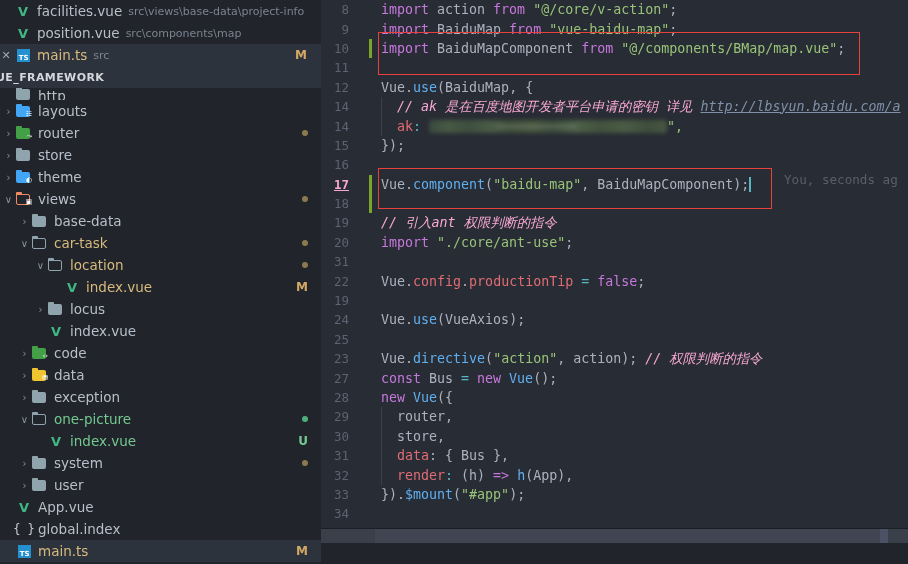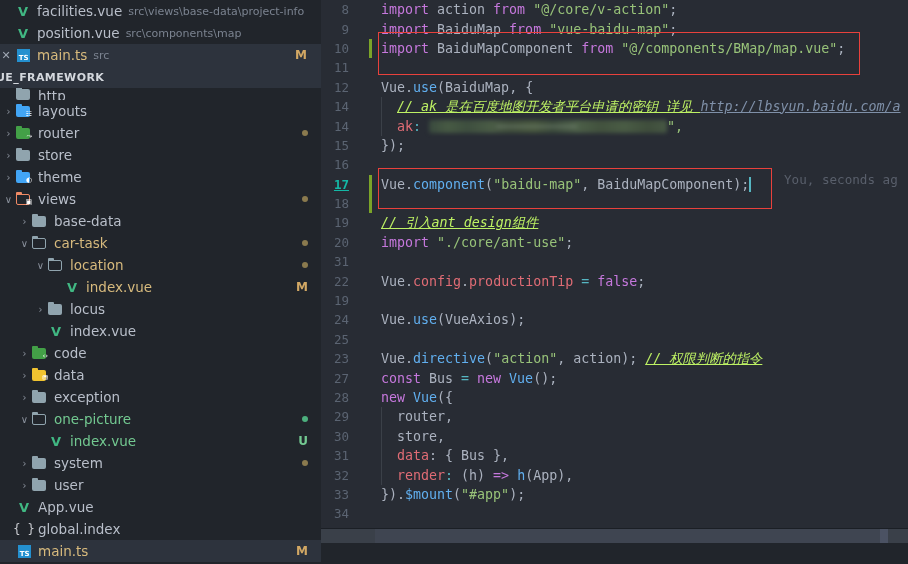--- a/index.html
+++ b/index.html
@@ -179,21 +179,21 @@
   }
   .ln {
     width: 38px; flex: 0 0 38px;
     text-align: right;
     padding-right: 10px;
     color: #5b6472;
     font-size: 12.5px;
     font-family: "DejaVu Sans Mono", monospace;
     user-select: none;
   }
-  .ln.active { color: #14b8a6; font-weight: 700; text-decoration: underline; }
+  .ln.active { color: #f9a8d4; font-weight: 700; text-decoration: underline; }
   .gutter-mark {
     position: absolute;
     left: 48px; top: 0;
     width: 3px; height: 19.4px;
   }
   .gutter-mark.green { background: #7ba428; }
   .code-txt {
     padding-left: 22px;
     position: relative;
   }
@@ -202,21 +202,21 @@
     left: 60px; top: 0;
     width: 1px; height: 19.4px;
     background: #3b4048;
   }
 
   
   .t-kw    { color: #c678dd; }
   .t-str   { color: #98c379; }
   .t-fn    { color: #61afef; }
   .t-plain { color: #abb2bf; }
-  .t-com   { color: #bef264; font-style: italic; text-decoration: underline; }
+  .t-com   { color: #f9a8d4; font-style: italic; }
   .t-link  { color: #7f90a8; font-style: italic; text-decoration: underline; }
   .t-prop  { color: #e06c75; }
   .t-ident { color: #abb2bf; }
   .t-op    { color: #56b6c2; }
 
   
   .redbox {
     position: absolute;
     border: 1px solid #e8413c;
     pointer-events: none;
@@ -522,21 +522,21 @@
         <div class="code-line"><span class="ln">9</span><span class="code-txt"><span class="t-kw">import</span><span class="t-ident"> BaiduMap </span><span class="t-kw">from </span><span class="t-str">"vue-baidu-map"</span><span class="t-plain">;</span></span></div>
         <div class="code-line"><span class="ln">10</span><span class="gutter-mark green"></span><span class="code-txt"><span class="t-kw">import</span><span class="t-ident"> BaiduMapComponent </span><span class="t-kw">from </span><span class="t-str">"@/components/BMap/map.vue"</span><span class="t-plain">;</span></span></div>
         <div class="code-line"><span class="ln">11</span><span class="code-txt"></span></div>
         <div class="code-line"><span class="ln">12</span><span class="code-txt"><span class="t-plain">Vue</span><span class="t-plain">.</span><span class="t-fn">use</span><span class="t-plain">(BaiduMap, {</span></span></div>
         <div class="code-line"><span class="ln">14</span><span class="indent-guide"></span><span class="code-txt">  <span class="t-com">// ak 是在百度地图开发者平台申请的密钥 详见 </span><span class="t-link">http://lbsyun.baidu.com/a</span></span></div>
         <div class="code-line"><span class="ln">14</span><span class="indent-guide"></span><span class="code-txt">  <span class="t-prop">ak</span><span class="t-op">: </span><span class="blur-token" style="width:238px"></span><span class="t-str">",</span></span></div>
         <div class="code-line"><span class="ln">15</span><span class="code-txt"><span class="t-plain">});</span></span></div>
         <div class="code-line"><span class="ln">16</span><span class="code-txt"></span></div>
         <div class="code-line"><span class="ln active">17</span><span class="gutter-mark green"></span><span class="code-txt"><span class="t-plain">Vue</span><span class="t-plain">.</span><span class="t-fn">component</span><span class="t-plain">(</span><span class="t-str">"baidu-map"</span><span class="t-plain">, BaiduMapComponent);</span><span class="caret"></span></span></div>
         <div class="code-line"><span class="ln">18</span><span class="gutter-mark green"></span><span class="code-txt"></span></div>
-        <div class="code-line"><span class="ln">19</span><span class="code-txt"><span class="t-com">// 引入ant design组件</span></span></div>
+        <div class="code-line"><span class="ln">19</span><span class="code-txt"><span class="t-com">// 引入ant 权限判断的指令</span></span></div>
         <div class="code-line"><span class="ln">20</span><span class="code-txt"><span class="t-kw">import</span><span class="t-plain"> </span><span class="t-str">"./core/ant-use"</span><span class="t-plain">;</span></span></div>
         <div class="code-line"><span class="ln">31</span><span class="code-txt"></span></div>
         <div class="code-line"><span class="ln">22</span><span class="code-txt"><span class="t-plain">Vue</span><span class="t-plain">.</span><span class="t-prop">config</span><span class="t-plain">.</span><span class="t-prop">productionTip</span><span class="t-op"> = </span><span class="t-kw">false</span><span class="t-plain">;</span></span></div>
         <div class="code-line"><span class="ln">19</span><span class="code-txt"></span></div>
         <div class="code-line"><span class="ln">24</span><span class="code-txt"><span class="t-plain">Vue</span><span class="t-plain">.</span><span class="t-fn">use</span><span class="t-plain">(VueAxios);</span></span></div>
         <div class="code-line"><span class="ln">25</span><span class="code-txt"></span></div>
         <div class="code-line"><span class="ln">23</span><span class="code-txt"><span class="t-plain">Vue</span><span class="t-plain">.</span><span class="t-fn">directive</span><span class="t-plain">(</span><span class="t-str">"action"</span><span class="t-plain">, action); </span><span class="t-com">// 权限判断的指令</span></span></div>
         <div class="code-line"><span class="ln">27</span><span class="code-txt"><span class="t-kw">const</span><span class="t-ident"> Bus </span><span class="t-op">= </span><span class="t-kw">new </span><span class="t-fn">Vue</span><span class="t-plain">();</span></span></div>
         <div class="code-line"><span class="ln">28</span><span class="code-txt"><span class="t-kw">new </span><span class="t-fn">Vue</span><span class="t-plain">({</span></span></div>
         <div class="code-line"><span class="ln">29</span><span class="indent-guide"></span><span class="code-txt"><span class="t-plain">  router,</span></span></div>

